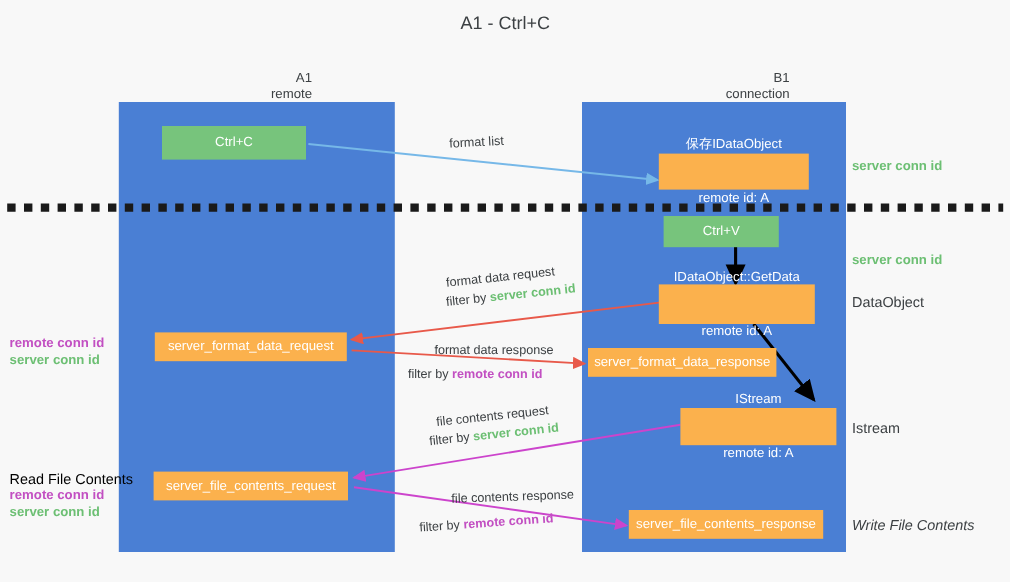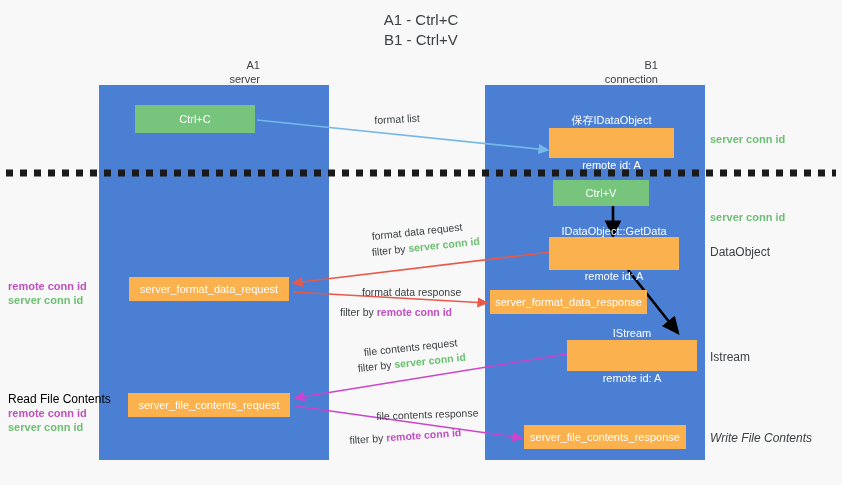--- a/index.html
+++ b/index.html
@@ -54,26 +54,25 @@
 
   svg.overlay{position:absolute;left:0;top:0;width:842px;height:485px;pointer-events:none;}
 </style>
 </head>
 <body>
 
 <div id="stage">
 
   <div class="title">
     <div>A1 - Ctrl+C</div>
-    <div>B1 - Ctrl+V</div>
   </div>
 
   <div class="lane-head" style="left:130px;top:58px;width:130px;">
     <div>A1</div>
-    <div>server</div>
+    <div>remote</div>
   </div>
   <div class="lane-head" style="left:528px;top:58px;width:130px;">
     <div>B1</div>
     <div>connection</div>
   </div>
 
   <div class="lane" style="left:99px;top:85px;width:230px;height:375px;"></div>
   <div class="lane" style="left:485px;top:85px;width:220px;height:375px;"></div>
 
   <svg class="overlay" viewBox="0 0 842 485">

